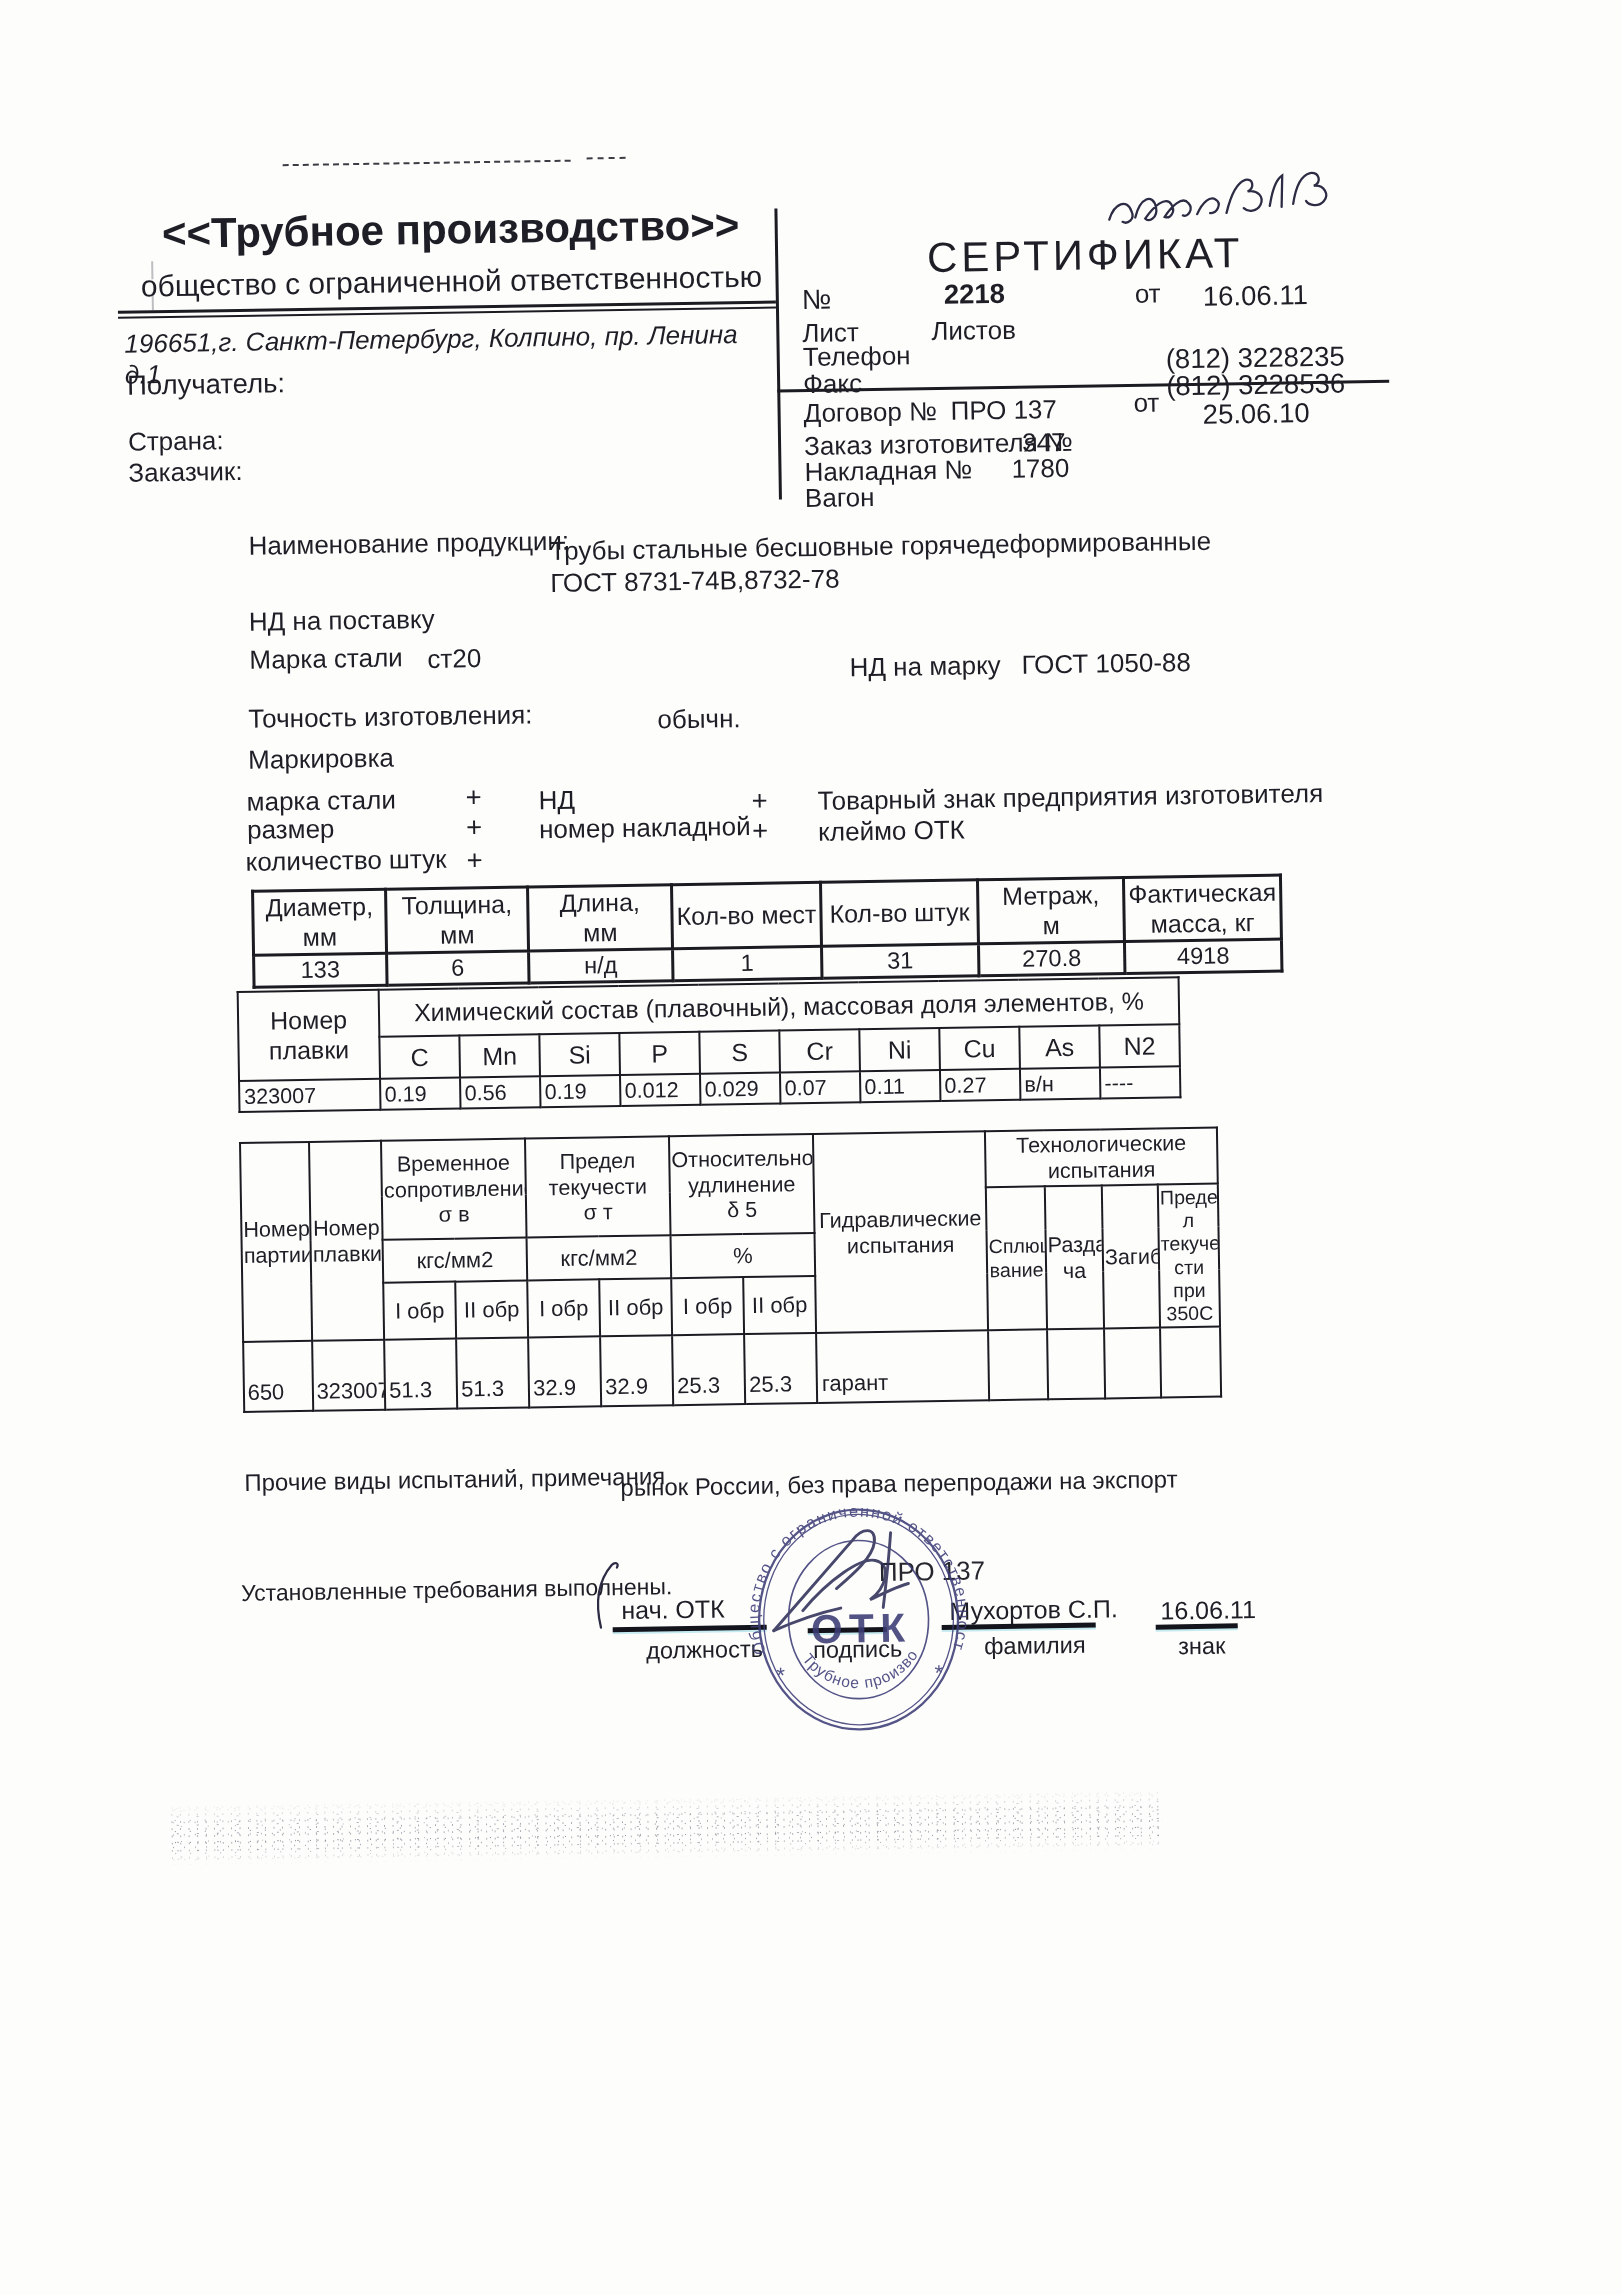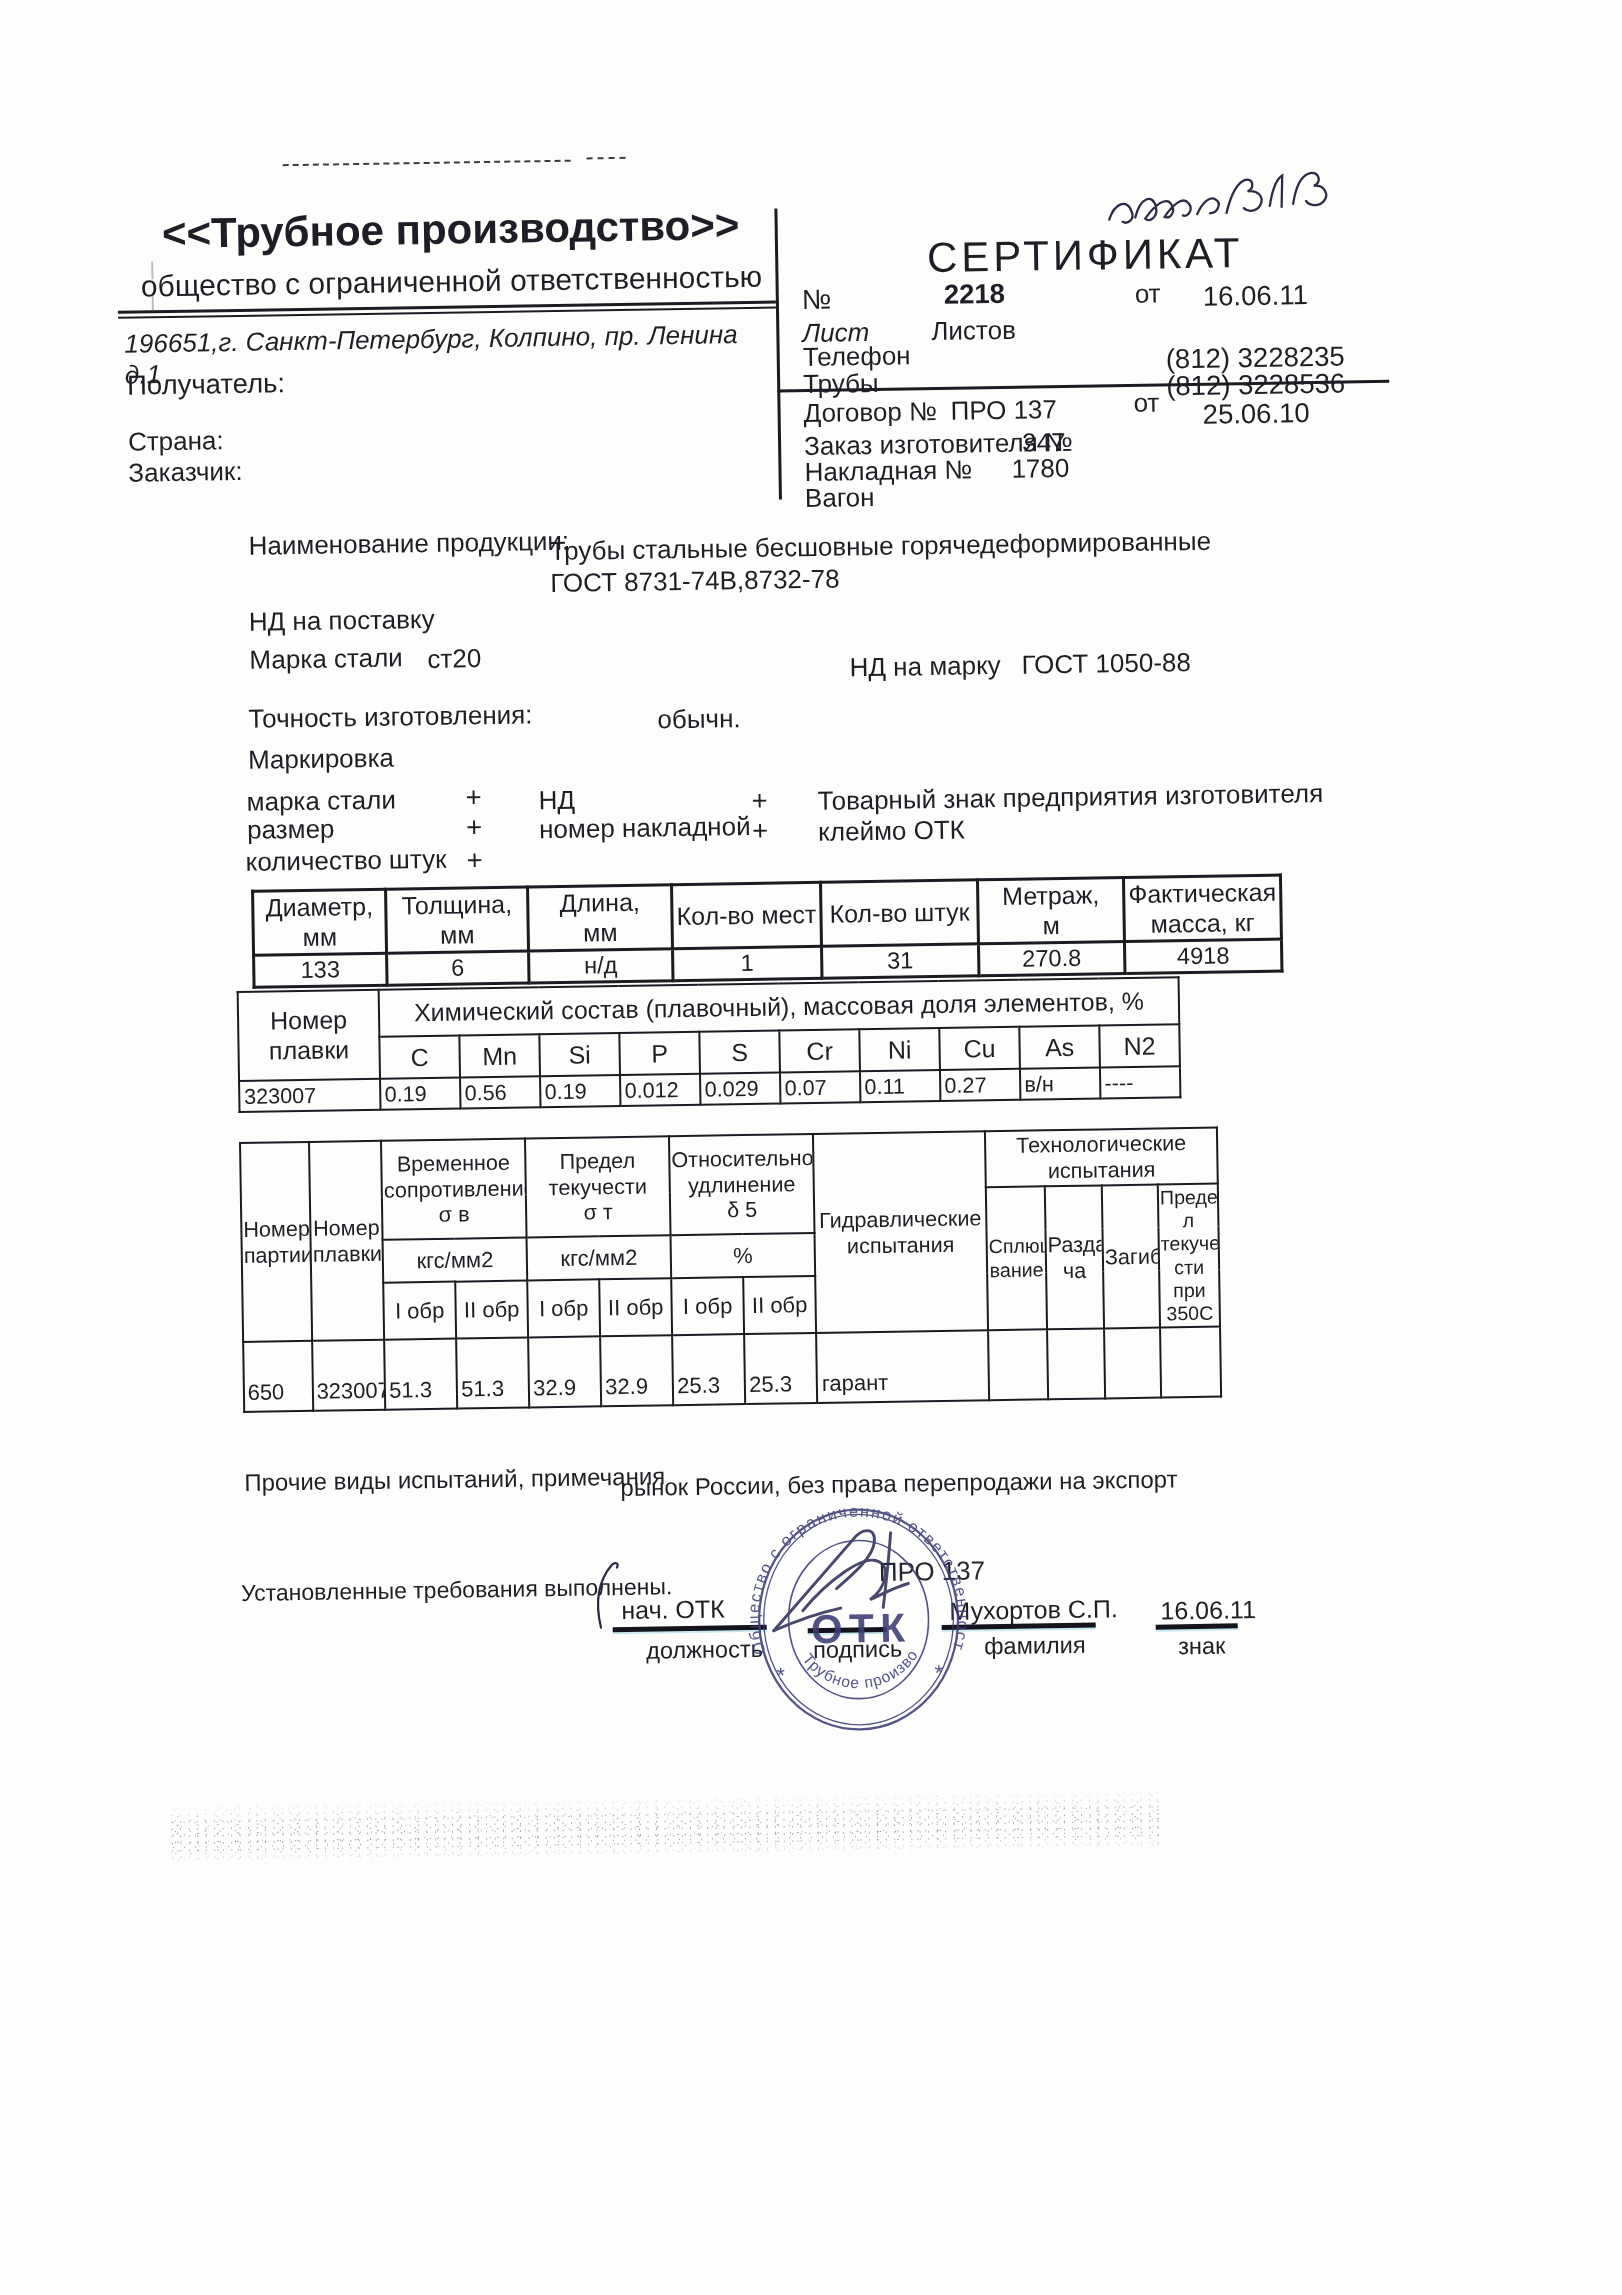--- a/index.html
+++ b/index.html
@@ -63,24 +63,24 @@
   <div class="abs" style="left:139px;top:456px;font-size:26px;">Заказчик:</div>
 
   <div class="abs vline" style="left:789px;top:217px;width:2.6px;height:291px;"></div>
   <div class="abs hline" style="left:789px;top:398px;width:612px;height:2.6px;"></div>
 
   <div class="abs ctr" style="left:811px;top:245px;width:576px;font-size:42px;letter-spacing:3.9px;">СЕРТИФИКАТ</div>
   <div class="abs" style="left:815px;top:293px;font-size:27.5px;">№</div>
   <div class="abs" style="left:957px;top:290px;font-size:27.5px;font-weight:bold;">2218</div>
   <div class="abs" style="left:1148px;top:293px;font-size:26px;">от</div>
   <div class="abs" style="left:1216px;top:296px;font-size:27.5px;">16.06.11</div>
-  <div class="abs" style="left:815px;top:327px;font-size:26px;font-style:italic;">Лист</div>
+  <div class="abs" style="left:815px;top:327px;font-size:26px;">Лист</div>
   <div class="abs" style="left:944px;top:327px;font-size:26px;">Листов</div>
   <div class="abs" style="left:815px;top:351px;font-size:26px;">Телефон</div>
-  <div class="abs" style="left:815px;top:378px;font-size:26px;">Трубы</div>
+  <div class="abs" style="left:815px;top:378px;font-size:26px;">Факс</div>
   <div class="abs" style="left:1178px;top:358px;font-size:27.5px;">(812) 3228235</div>
   <div class="abs" style="left:1178px;top:385px;font-size:27.5px;">(812) 3228536</div>
   <div class="abs" style="left:815px;top:407px;font-size:26px;">Договор №</div>
   <div class="abs" style="left:962px;top:407px;font-size:26px;">ПРО 137</div>
   <div class="abs" style="left:1145px;top:402px;font-size:26px;">от</div>
   <div class="abs" style="left:1214px;top:414px;font-size:27.5px;">25.06.10</div>
   <div class="abs" style="left:815px;top:440px;font-size:26px;">Заказ изготовителя №</div>
   <div class="abs" style="left:1033px;top:440px;font-size:26px;">347</div>
   <div class="abs" style="left:815px;top:466px;font-size:26px;">Накладная №</div>
   <div class="abs" style="left:1022px;top:466px;font-size:26px;">1780</div>

